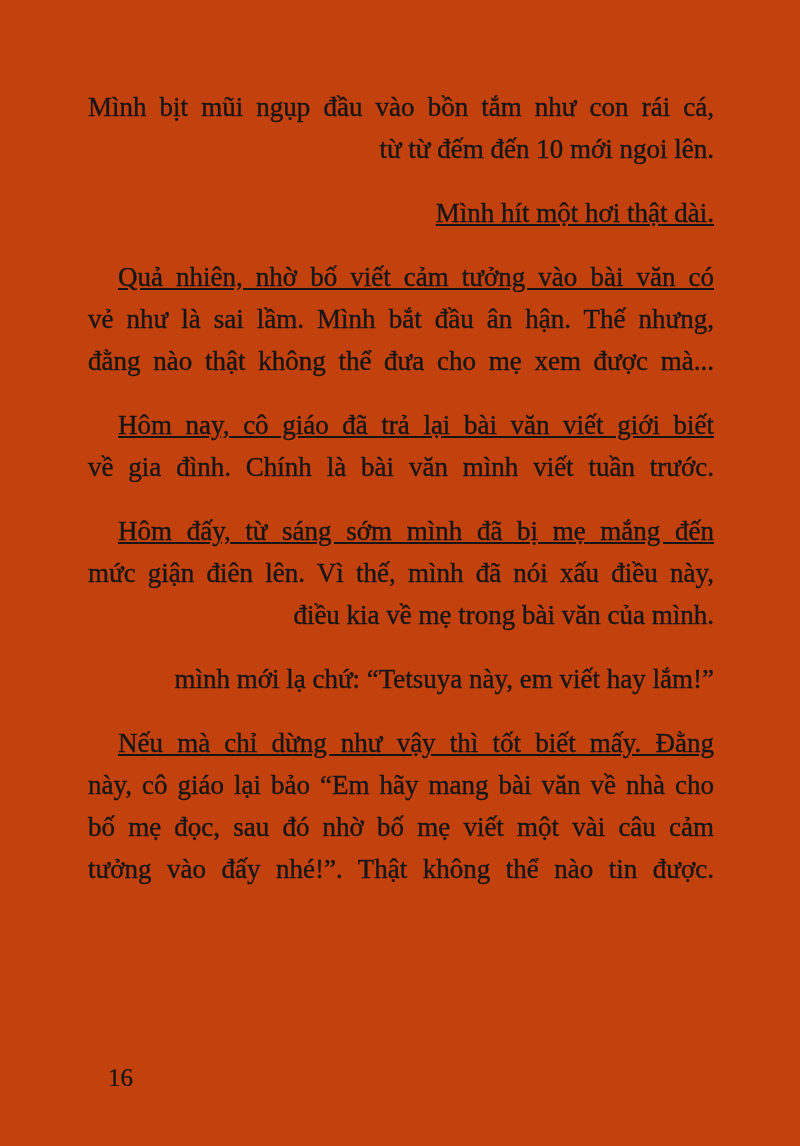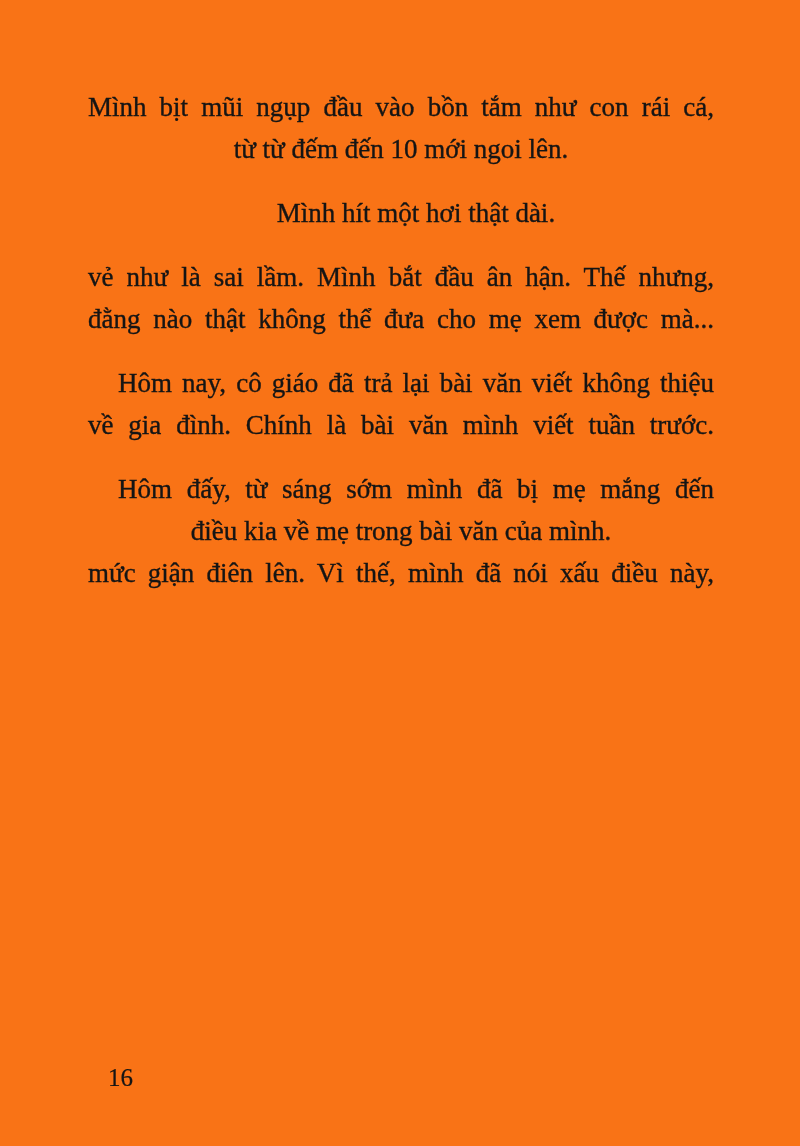--- a/index.html
+++ b/index.html
@@ -4,50 +4,51 @@
 <style>
   html, body {
     margin: 0;
     padding: 0;
     background: #ffffff;
   }
   .book-page {
     position: relative;
     width: 800px;
     height: 1146px;
-    background: #f97316;
+    background: #c2410c;
     overflow: hidden;
     font-family: "Liberation Serif", "DejaVu Serif", serif;
     color: #151515;
   }
   .page-text {
     position: absolute;
     left: 88px;
     top: 86px;
     width: 626px;
     font-size: 27px;
     -webkit-text-stroke: 0.35px #151515;
   }
   .para {
     margin: 0 0 22px 0;
   }
   .para:last-child {
     margin-bottom: 0;
   }
   .line {
     line-height: 42px;
-    text-align: center;
+    text-align: right;
     white-space: normal;
   }
   .line.j {
     text-align: justify;
     text-align-last: justify;
   }
   .line.indent {
     padding-left: 30px;
+    text-decoration: underline;
   }
   .page-number {
     position: absolute;
     left: 108px;
     top: 1063px;
     font-size: 25px;
     line-height: 30px;
     -webkit-text-stroke: 0.2px #151515;
   }
 </style>
@@ -57,31 +58,39 @@
 <div class="book-page">
   <div class="page-text">
       <div class="para">
         <div class="line j">Mình bịt mũi ngụp đầu vào bồn tắm như con rái cá,</div>
         <div class="line">từ từ đếm đến 10 mới ngoi lên.</div>
       </div>
       <div class="para">
         <div class="line indent">Mình hít một hơi thật dài.</div>
       </div>
       <div class="para">
+        <div class="line j indent">Quả nhiên, nhờ bố viết cảm tưởng vào bài văn có</div>
         <div class="line j">vẻ như là sai lầm. Mình bắt đầu ân hận. Thế nhưng,</div>
         <div class="line j">đằng nào thật không thể đưa cho mẹ xem được mà...</div>
       </div>
       <div class="para">
-        <div class="line j indent">Hôm nay, cô giáo đã trả lại bài văn viết không thiệu</div>
+        <div class="line j indent">Hôm nay, cô giáo đã trả lại bài văn viết giới biết</div>
         <div class="line j">về gia đình. Chính là bài văn mình viết tuần trước.</div>
       </div>
       <div class="para">
         <div class="line j indent">Hôm đấy, từ sáng sớm mình đã bị mẹ mắng đến</div>
+        <div class="line j">mức giận điên lên. Vì thế, mình đã nói xấu điều này,</div>
         <div class="line">điều kia về mẹ trong bài văn của mình.</div>
-        <div class="line j">mức giận điên lên. Vì thế, mình đã nói xấu điều này,</div>
+      </div>
+      <div class="para">
+        <div class="line">mình mới lạ chứ: “Tetsuya này, em viết hay lắm!”</div>
       </div>
       <div class="para">
       </div>
       <div class="para">
+        <div class="line j indent">Nếu mà chỉ dừng như vậy thì tốt biết mấy. Đằng</div>
+        <div class="line j">này, cô giáo lại bảo “Em hãy mang bài văn về nhà cho</div>
+        <div class="line j">bố mẹ đọc, sau đó nhờ bố mẹ viết một vài câu cảm</div>
+        <div class="line j">tưởng vào đấy nhé!”. Thật không thể nào tin được.</div>
       </div>
     </div>
   <div class="page-number">16</div>
 </div>
 
 </body></html>

